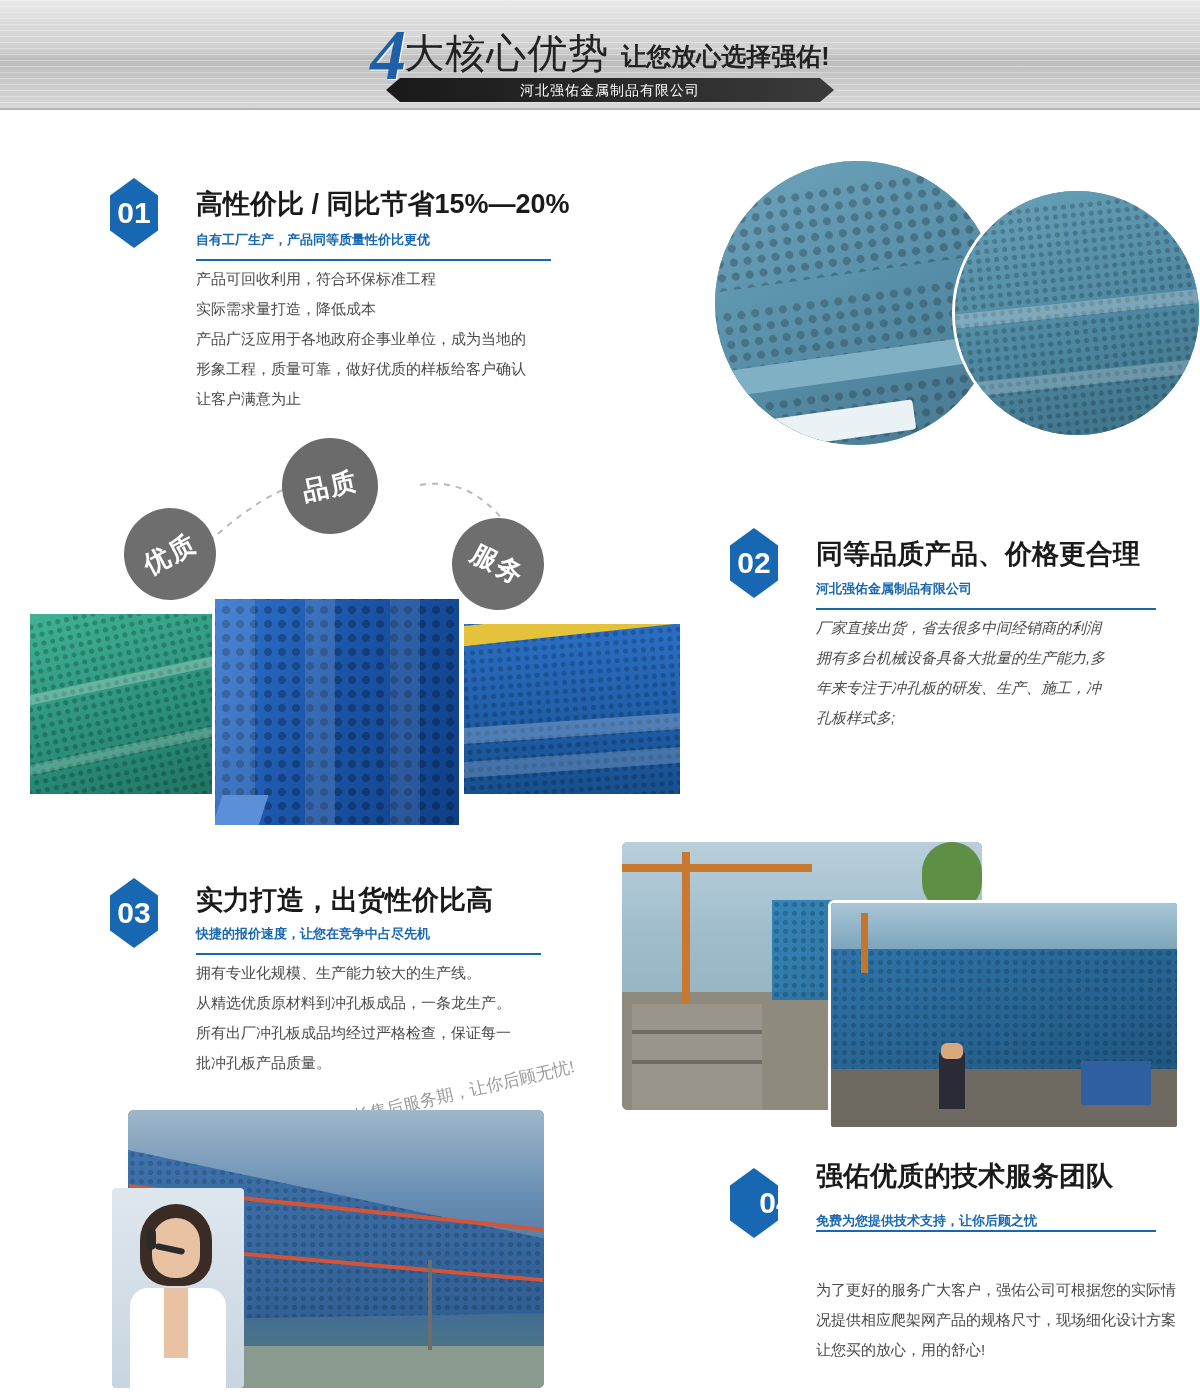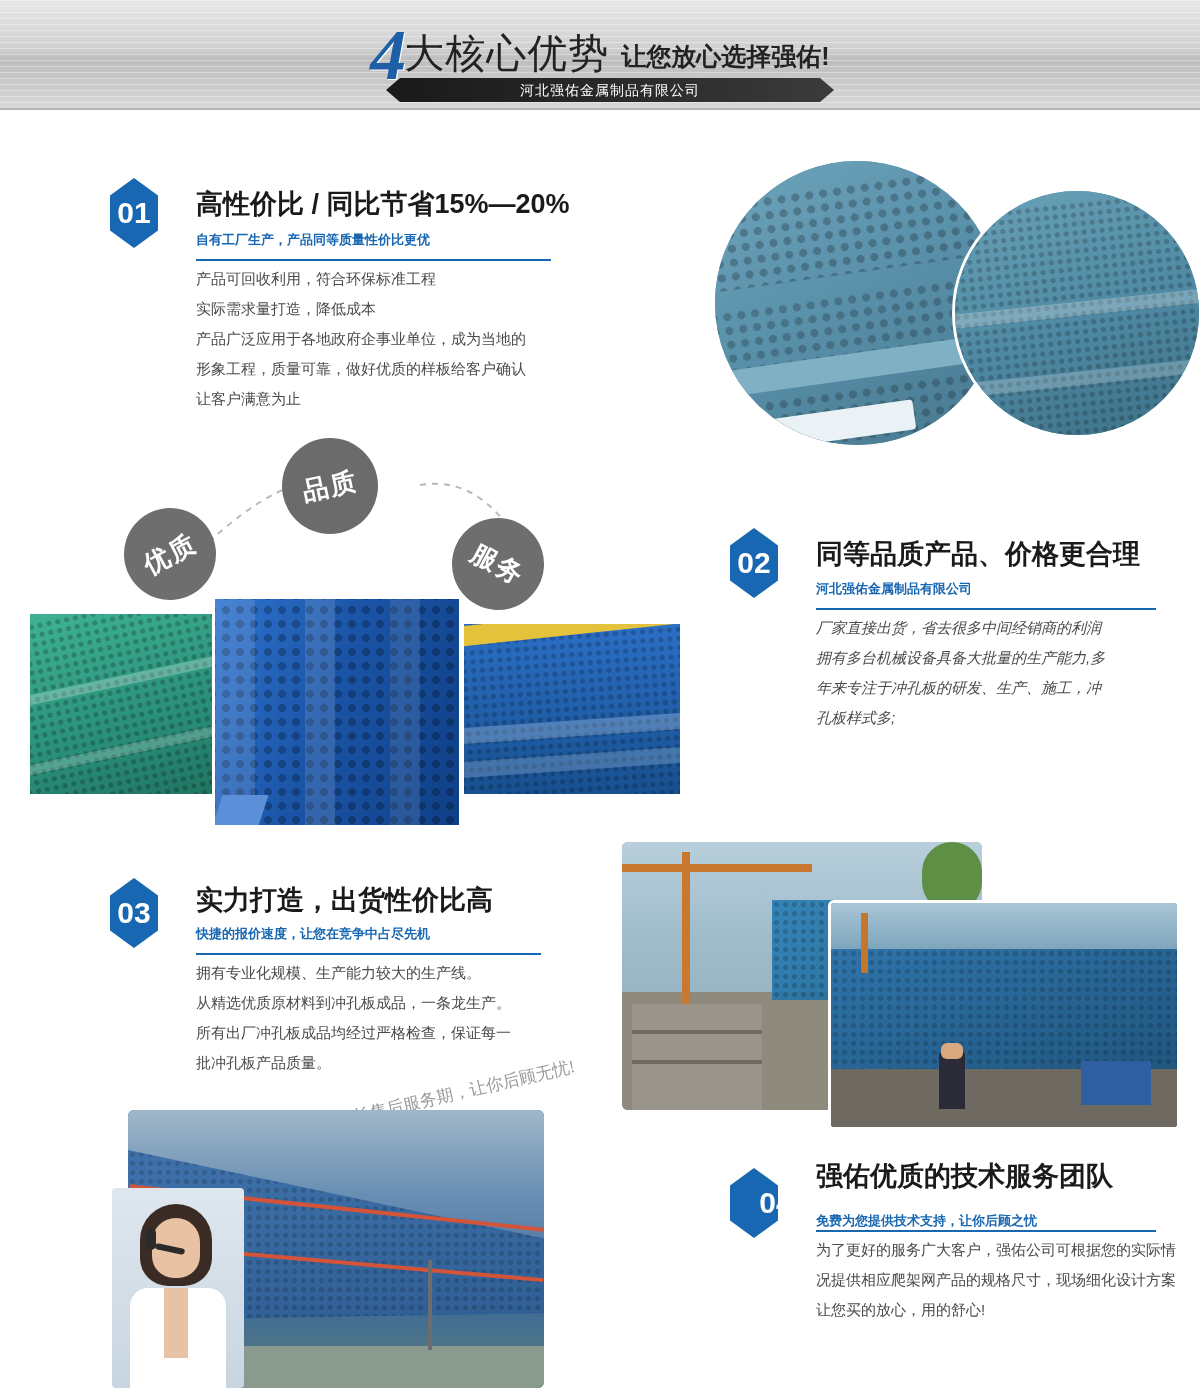--- a/index.html
+++ b/index.html
@@ -236,21 +236,21 @@
   <div style="position:absolute; left:0; top:166px; width:352px; height:64px; background:#6e6a62;"></div>
   <div style="position:absolute; left:108px; top:150px; width:26px; height:56px; background:#2b2b38;"></div>
   <div style="position:absolute; left:110px; top:140px; width:22px; height:16px; background:#d8a97f; border-radius:6px;"></div>
   <div style="position:absolute; left:250px; top:158px; width:70px; height:44px; background:#2f5fa0;"></div>
 </div>
 
 <div class="badge" style="left:730px; top:1168px;padding-left:44px;">04</div>
 <div class="sec-title" style="left:816px; top:1158px;">强佑优质的技术服务团队</div>
 <div class="sec-sub" style="left:816px; top:1202px;margin-top:10px;">免费为您提供技术支持，让你后顾之忧</div>
 <div class="underline" style="left:816px; top:1230px; width:340px;"></div>
-<div class="sec-body" style="left:816px; top:1235px; width:380px; white-space:pre-line;">为了更好的服务广大客户，强佑公司可根据您的实际情
+<div class="sec-body" style="left:816px; top:1275px; width:380px; white-space:pre-line;">为了更好的服务广大客户，强佑公司可根据您的实际情
 况提供相应爬架网产品的规格尺寸，现场细化设计方案
 让您买的放心，用的舒心!</div>
 
 <div class="script-text" style="left:334px; top:1082px; transform:rotate(-13deg);">超长售后服务期，让你后顾无忧!</div>
 
 <div class="photo" style="left:128px; top:1110px; width:416px; height:278px; background:#4d6f9a; border-radius:6px;">
   <div style="position:absolute; inset:0; background:linear-gradient(180deg,#9fb7c9 0%,#6a8fb4 30%,#3f6a96 70%,#587f7a 100%);"></div>
   <div style="position:absolute; left:0; top:40px; width:416px; height:170px; background:linear-gradient(175deg,#3f72ab 0%,#2f5e93 100%); clip-path: polygon(0 0, 100% 52%, 100% 96%, 0 100%);"></div>
   <div class="perf-sm" style="position:absolute; left:0; top:40px; width:416px; height:170px; opacity:.38; clip-path: polygon(0 0, 100% 52%, 100% 96%, 0 100%);"></div>
   <div style="position:absolute; left:0; top:96px; width:416px; height:4px; background:#d4543a; transform:rotate(6deg);"></div>

